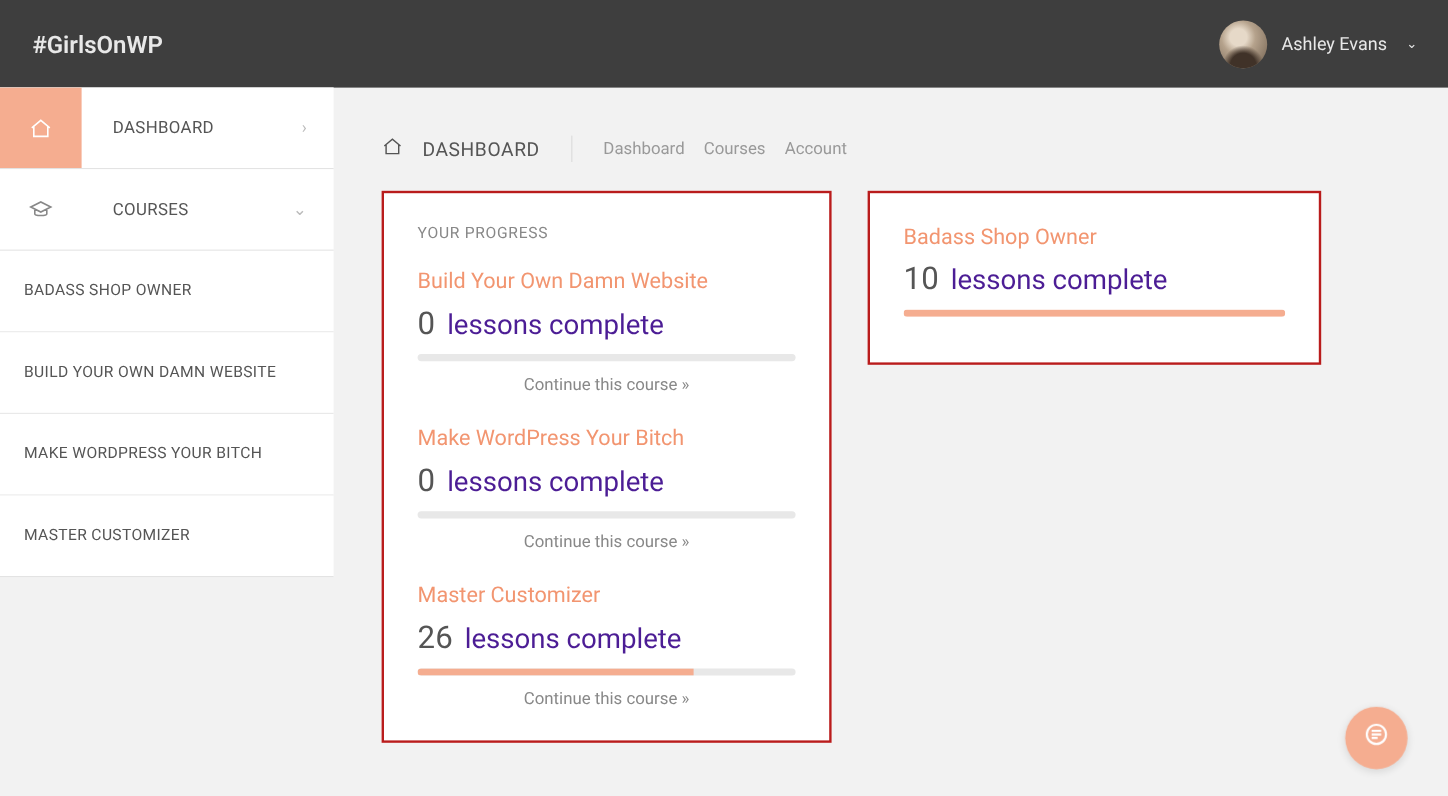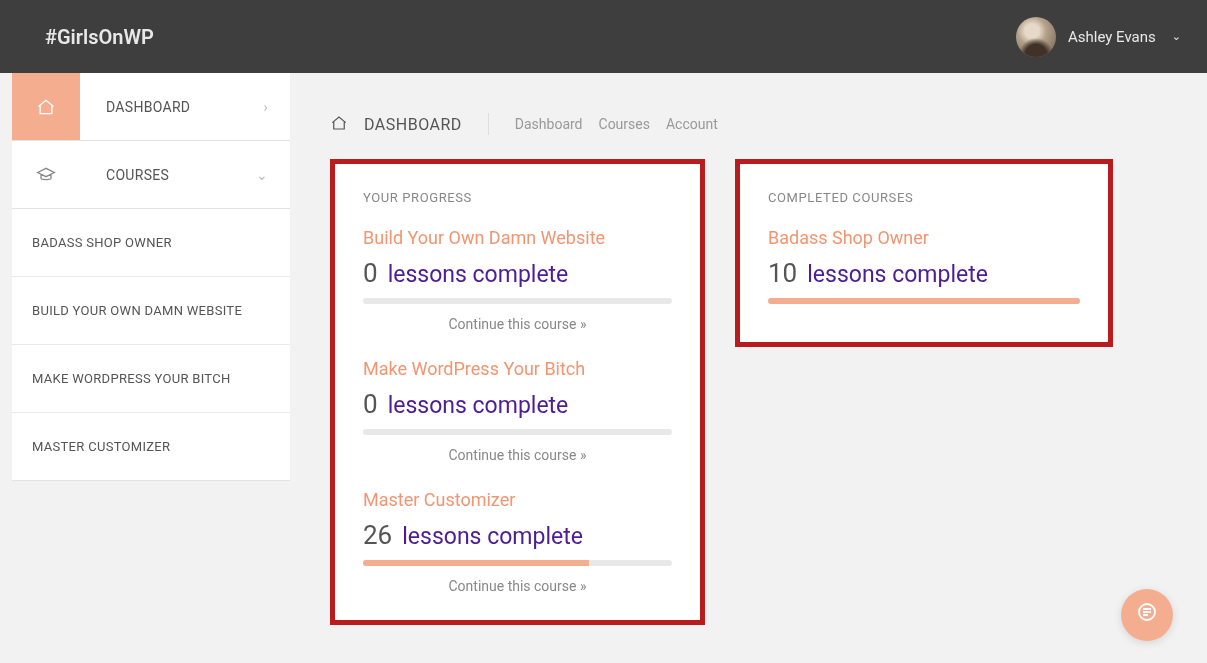--- a/index.html
+++ b/index.html
@@ -11,21 +11,21 @@
     overflow: hidden;
     color: #555;
   }
   
   .topbar {
     height: 73px;
     background: #3e3e3e;
     display: flex;
     align-items: center;
     justify-content: space-between;
-    padding: 0 26px 0 45px;
+    padding: 0 26px 0 27px;
   }
   .brand {
     color: #e8e8e8;
     font-weight: 600;
     font-size: 20px;
   }
   .user-block {
     display: flex;
     align-items: center;
     gap: 12px;
@@ -39,21 +39,21 @@
     overflow: hidden;
   }
   .avatar::after{
     content:""; position:absolute; inset:0;
     background: radial-gradient(circle at 50% 95%, #403228 0 25%, transparent 40%);
   }
   .user-name { color: #e8e8e8; font-size: 15px; }
   .user-chevron { color: #e8e8e8; font-size: 11px; margin-left: 4px; }
 
   
-  .layout { display: flex; height: calc(663px - 73px); margin-left: 12px; }
+  .layout { display: flex; height: calc(663px - 73px); }
   .sidebar {
     width: 278px;
     background: #f2f2f2;
     border-right: 0;
   }
   .side-row {
     display: flex;
     align-items: center;
     height: 68px;
     border-bottom: 1px solid #e3e3e3;
@@ -103,21 +103,21 @@
     color: #888;
     margin-bottom: 24px;
   }
   .bc-icon svg { width: 18px; height: 18px; stroke:#555; fill:none; stroke-width:1.6;}
   .bc-title { color: #555; font-size: 16px; letter-spacing: 0.5px; }
   .bc-divider { width: 1px; height: 22px; background: #ddd; margin: 0 10px; }
   .bc-link { color: #999; font-size: 14px; cursor: pointer; }
   .cards-row { display:flex; gap: 30px; align-items:flex-start;}
   .card {
     background: #fff;
-    border: 5px solid #b91c1c;
+    border: 2px solid #b91c1c;
     padding: 26px 28px 26px 28px;
   }
   .card.progress { width: 375px; }
   .card.completed { width: 378px; }
   .card-title {
     font-size: 13px;
     color: #888;
     letter-spacing: 0.6px;
     margin-bottom: 22px;
   }
@@ -270,21 +270,20 @@
             <span class="lessons-text">lessons complete</span>
           </div>
           <div class="pbar">
               <div class="pbar-fill" style="width:73%"></div>
             </div>
           <div class="continue-link">Continue this course »</div>
         </div>
       </div>
 
       <div class="card completed">
-        <div class="card-title">COMPLETED COURSES</div>
 
         <div class="course-block">
           <div class="course-name">Badass Shop Owner</div>
           <div class="lessons-line">
             <span class="lessons-count">10</span>
             <span class="lessons-text">lessons complete</span>
           </div>
           <div class="pbar">
               <div class="pbar-fill" style="width:100%"></div>
             </div>

